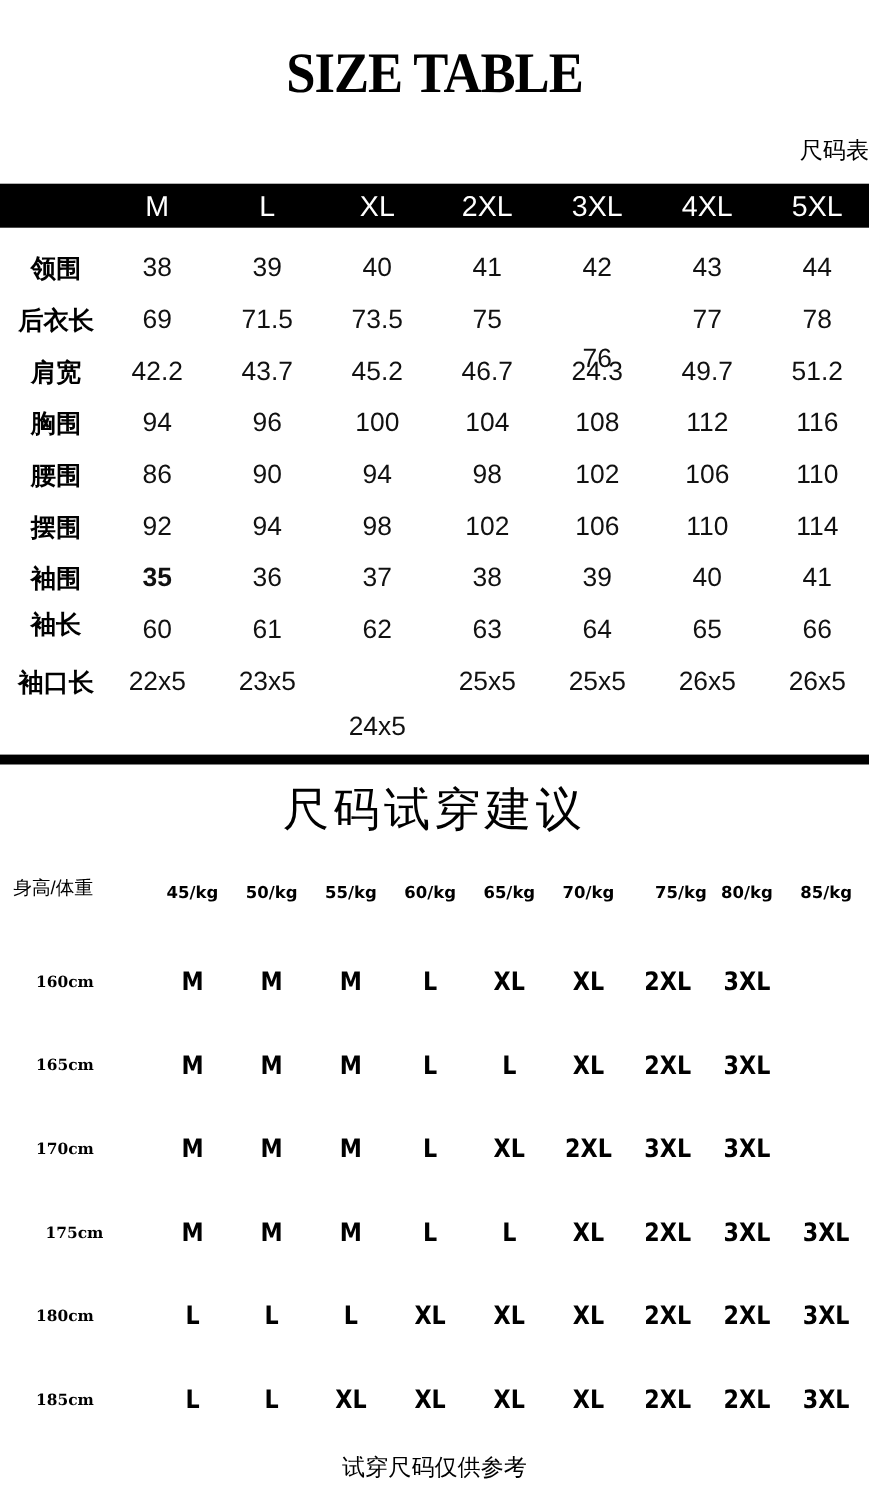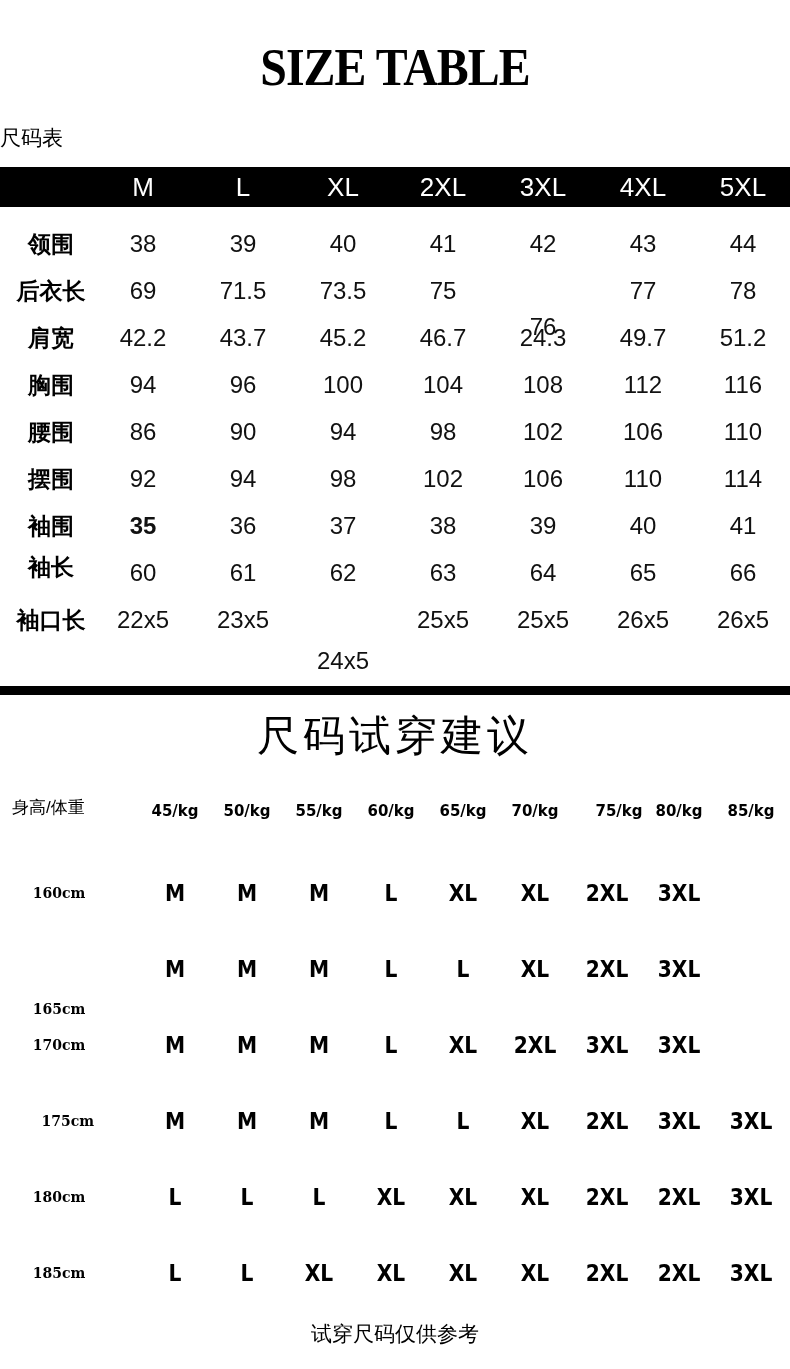--- a/index.html
+++ b/index.html
@@ -1,18 +1,18 @@
 <!DOCTYPE html>
 <html><head>
 <meta charset="utf-8">
 <style>
   * { margin:0; padding:0; box-sizing:border-box; }
   body { width:790px; height:1369px; background:#fff; color:#000; position:relative; overflow:hidden; font-family:"Liberation Sans", sans-serif; }
   .title { position:absolute; top:40px; left:0; width:790px; text-align:center; font-family:"Liberation Serif", serif; font-size:52px; font-weight:bold; letter-spacing:-1px; transform:scaleX(0.92); line-height:56px; }
-  .subtitle { position:absolute; top:124px; left:0; width:790px; text-align:left; font-size:21px; line-height:28px; }
+  .subtitle { position:absolute; top:124px; left:0; width:790px; text-align:right; font-size:21px; line-height:28px; }
   .head-bar { position:absolute; top:167px; left:0; width:790px; height:40px; background:#000; }
   .cell { position:absolute; text-align:center; width:100px; }
   .head-cell { color:#fff; font-size:26px; line-height:40px; top:0; }
   .row-label { position:absolute; left:0; width:102px; text-align:center; font-size:23px; font-weight:bold; }
   .val { font-size:24px; color:#111; }
   .divider { position:absolute; top:686px; left:0; width:790px; height:9px; background:#000; }
   .rec-title { position:absolute; top:708px; left:0; width:790px; text-align:center; font-family:"DejaVu Serif", serif; font-size:42px; line-height:56px; letter-spacing:4px; }
   .rec-corner { position:absolute; left:12px; top:796px; font-size:17px; }
   .wcol { position:absolute; top:802px; width:72px; text-align:center; font-size:15px; font-weight:bold; font-family:"DejaVu Sans", sans-serif; }
   .hlabel { position:absolute; left:24px; width:70px; text-align:center; font-size:14px; font-weight:bold; font-family:"DejaVu Serif", serif; }
@@ -126,21 +126,21 @@
     <div class="hlabel" style="top: 885px;">160cm</div>
     <div class="rec" style="left: 139px; top: 880px;">M</div>
     <div class="rec" style="left: 211px; top: 880px;">M</div>
     <div class="rec" style="left: 283px; top: 880px;">M</div>
     <div class="rec" style="left: 355px; top: 880px;">L</div>
     <div class="rec" style="left: 427px; top: 880px;">XL</div>
     <div class="rec" style="left: 499px; top: 880px;">XL</div>
     <div class="rec" style="left: 571px; top: 880px;">2XL</div>
     <div class="rec" style="left: 643px; top: 880px;">3XL</div>
     <div class="rec" style="left: 715px; top: 880px;"></div>
-    <div class="hlabel" style="top: 961px; margin-top: 40px;">165cm</div>
+    <div class="hlabel" style="top: 961px;">165cm</div>
     <div class="rec" style="left: 139px; top: 956px;">M</div>
     <div class="rec" style="left: 211px; top: 956px;">M</div>
     <div class="rec" style="left: 283px; top: 956px;">M</div>
     <div class="rec" style="left: 355px; top: 956px;">L</div>
     <div class="rec" style="left: 427px; top: 956px;">L</div>
     <div class="rec" style="left: 499px; top: 956px;">XL</div>
     <div class="rec" style="left: 571px; top: 956px;">2XL</div>
     <div class="rec" style="left: 643px; top: 956px;">3XL</div>
     <div class="rec" style="left: 715px; top: 956px;"></div>
     <div class="hlabel" style="top: 1037px;">170cm</div>

